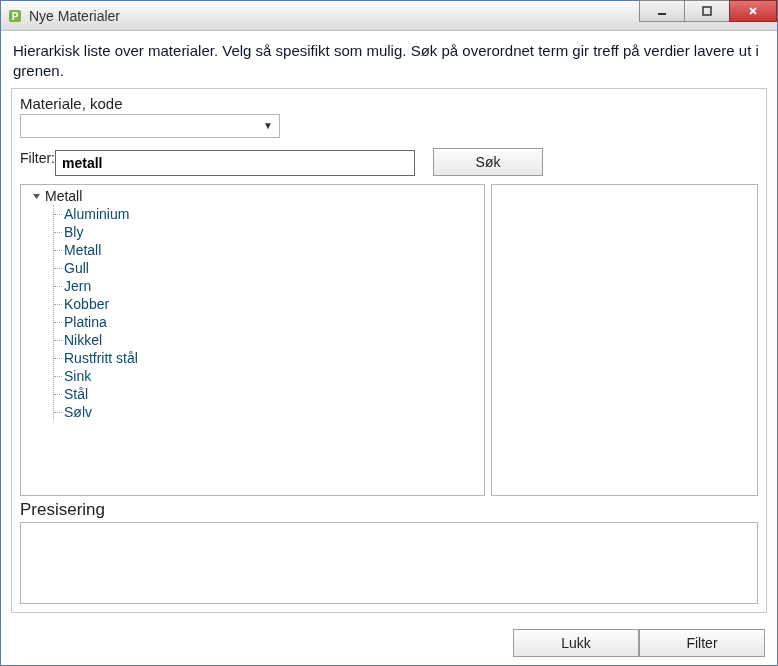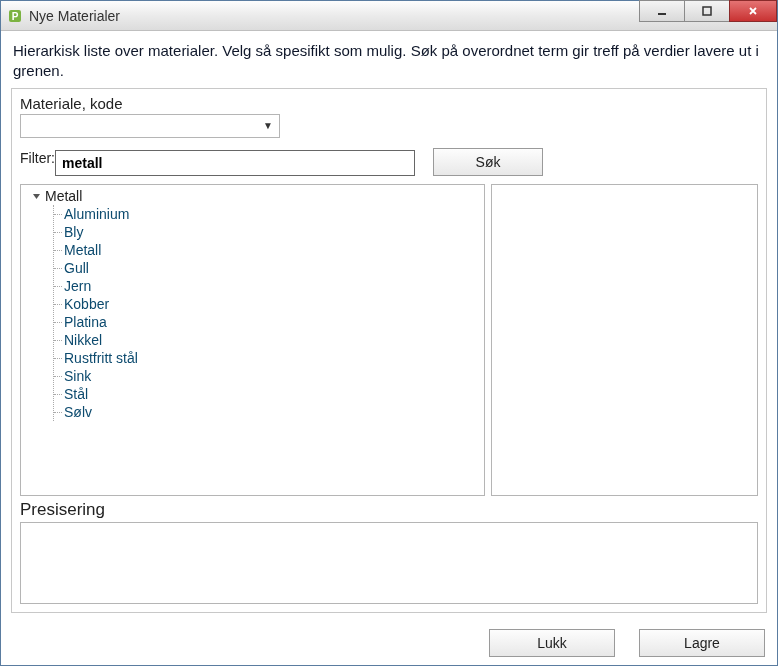--- a/index.html
+++ b/index.html
@@ -149,21 +149,21 @@
   .presisering-label { margin-top:4px; font-size:17px; }
   .presisering-box {
     height:82px;
     border:1px solid #b5b5b5;
     background:#fff;
   }
   .footer {
     height:44px;
     border-top:0;
     display:flex; align-items:center; justify-content:flex-end;
-    gap:24px;
+    gap:0;
     padding:6px 12px;
     background:#fff;
   }
   .footer .btn { min-width:126px; height:28px; }
   ::-webkit-scrollbar { width:17px; background:#f0f0f0; }
   ::-webkit-scrollbar-thumb { background:#cdcdcd; border:1px solid #aaa; }
   ::-webkit-scrollbar-button {
     height:17px; background:#e8e8e8; border:1px solid #aaa;
   }
 </style>
@@ -252,16 +252,16 @@
       </div>
 
       <div class="presisering-label field-label">Presisering</div>
       <div class="presisering-box"></div>
 
     </div>
   </div>
 
   <div class="footer">
     <button class="btn">Lukk</button>
-    <button class="btn">Lagre</button>
+    <button class="btn">Filter</button>
   </div>
 
 </div>
 
 </body></html>

